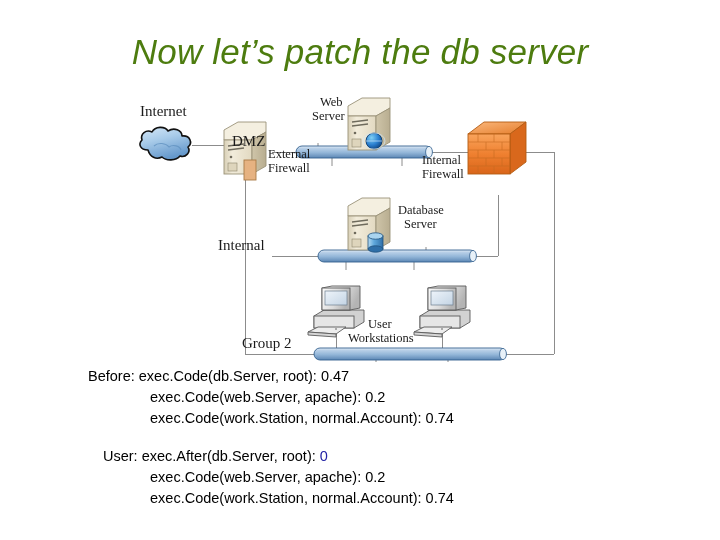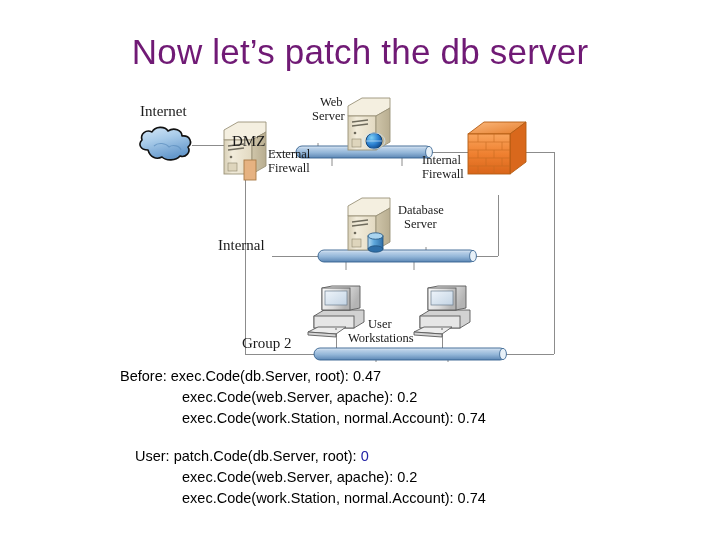--- a/index.html
+++ b/index.html
@@ -20,22 +20,23 @@
   #slide-title {
     position: absolute;
     left: 0;
     top: 32px;
     width: 720px;
     text-align: center;
     font-family: "Liberation Sans", sans-serif;
     font-size: 35px;
     font-weight: 400;
     letter-spacing: 0.2px;
-    color: #701a75;
+    color: #4d7c0f;
     white-space: nowrap;
+    font-style: italic;
   }
 
   
   #network-diagram {
     position: absolute;
     left: 132px;
     top: 90px;
     width: 456px;
     height: 272px;
     text-align: right;
@@ -67,21 +68,20 @@
   #before-block {
     left: 88px;
     top: 366px;
   }
   #after-block {
     left: 103px;
     top: 446px;
   }
   .result-line {
     display: block;
-    margin-left: 32px;
   }
   .result-line.indent-1 { padding-left: 62px; }
   .result-line.indent-2 { padding-left: 47px; }
   .val-zero { color: #2323a5; }
 </style>
 </head>
 <body>
 
 <div id="slide-title">Now let’s patch the db server</div>
 
@@ -322,16 +322,16 @@
   </svg>
 </div>
 
 <div id="before-block" class="result-block">
   <span class="result-line"><span>Before:</span>&nbsp;<span>exec.Code(db.Server, root): 0.47</span></span>
   <span class="result-line indent-1">exec.Code(web.Server, apache): 0.2</span>
   <span class="result-line indent-1">exec.Code(work.Station, normal.Account): 0.74</span>
 </div>
 
 <div id="after-block" class="result-block">
-  <span class="result-line"><span>User:</span>&nbsp;<span>patch.Code(db.Server, root): </span><span class="val-zero">0</span></span>
+  <span class="result-line"><span>User:</span>&nbsp;<span>exec.After(db.Server, root): </span><span class="val-zero">0</span></span>
   <span class="result-line indent-2">exec.Code(web.Server, apache): 0.2</span>
   <span class="result-line indent-2">exec.Code(work.Station, normal.Account): 0.74</span>
 </div>
 
 </body></html>

